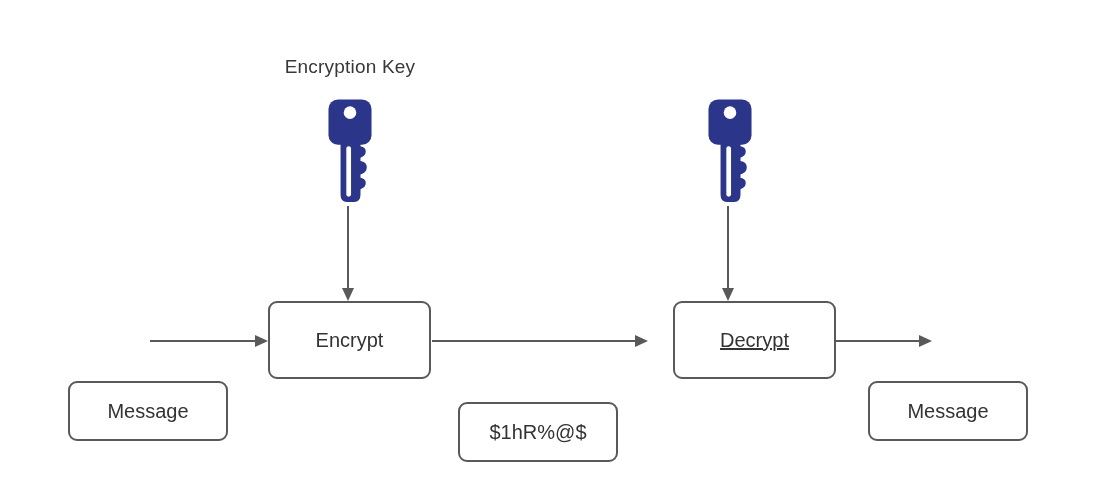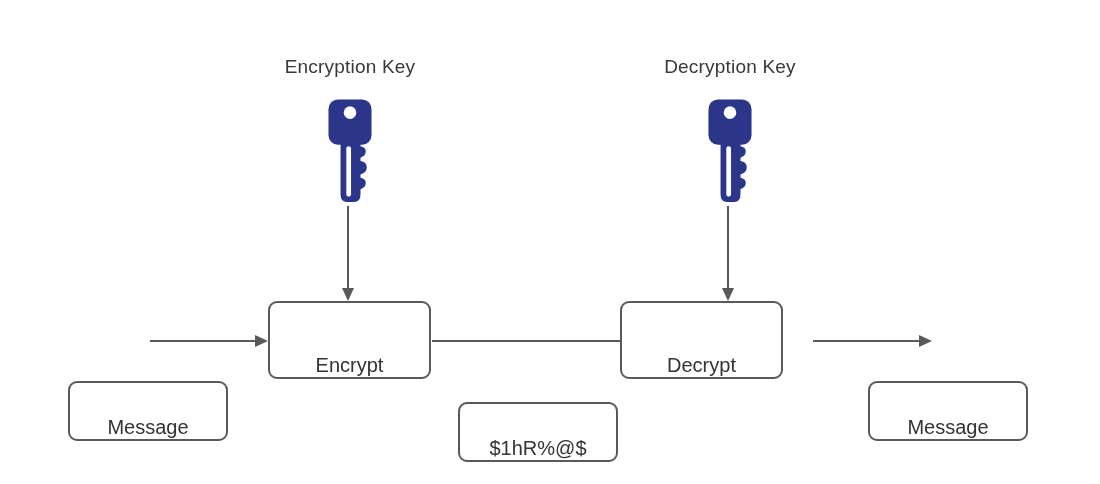--- a/index.html
+++ b/index.html
@@ -17,21 +17,21 @@
     font-size:19px;
     color:#383838;
     letter-spacing:0.2px;
   }
   .node{
     position:absolute;
     background:#ffffff;
     border:2px solid #595959;
     border-radius:9px;
     display:flex;
-    align-items:flex-end;
+    align-items:center;
     justify-content:center;
     font-size:20px;
     color:#333333;
     box-sizing:content-box;
   }
   .proc{width:159px;height:74px;}
   .term{width:156px;height:56px;}
   .hline{
     position:absolute;
     height:2px;
@@ -57,21 +57,20 @@
     border-top:13px solid #595959;
   }
   .keyicon{position:absolute;}
 </style>
 </head>
 <body>
 
 <div class="canvas">
 
   <div class="key-label" style="left:250px;top:56px;">Encryption Key</div>
-  <div class="key-label" style="left:630px;top:56px;">Decryption Key</div>
 
   <svg class="keyicon" style="left:327px;top:99px;" width="46" height="105" viewBox="0 0 42 100" aria-hidden="true">
     <rect x="0.5" y="0.5" width="41" height="43" rx="9" fill="#2b3589"></rect>
     <path d="M12,40 L31,40 L31,45 Q36,46 36,50 Q36,54 31,56 L31,59 Q37,60 37,65 Q37,70 31,72 L31,75 Q36,76 36,80 Q36,84 31,86 L31,91 Q31,98 25,98 L18,98 Q12,98 12,91 Z" fill="#2b3589"></path>
     <circle cx="21" cy="13" r="6" fill="#ffffff"></circle>
     <rect x="17.5" y="45" width="4.5" height="48" rx="2.25" fill="#ffffff"></rect>
   </svg>
 
   <svg class="keyicon" style="left:707px;top:99px;" width="46" height="105" viewBox="0 0 42 100" aria-hidden="true">
     <rect x="0.5" y="0.5" width="41" height="43" rx="9" fill="#2b3589"></rect>
@@ -91,21 +90,21 @@
 
   <div class="hline" style="left:432px;top:340px;width:203px;"></div>
   <div class="ah-right" style="left:635px;top:335px;"></div>
 
   <div class="hline" style="left:813px;top:340px;width:106px;"></div>
   <div class="ah-right" style="left:919px;top:335px;"></div>
 
   <div class="node proc" style="left:268px;top:301px;">
     <span>Encrypt</span>
   </div>
-  <div class="node proc" style="left:620px;top:301px;">
+  <div class="node proc" style="left:673px;top:301px;text-decoration:underline;">
     <span>Decrypt</span>
   </div>
 
   <div class="node term" style="left:68px;top:381px;">
     <span>Message</span>
   </div>
   <div class="node term" style="left:458px;top:402px;">
     <span>$1hR%@$</span>
   </div>
   <div class="node term" style="left:868px;top:381px;">

